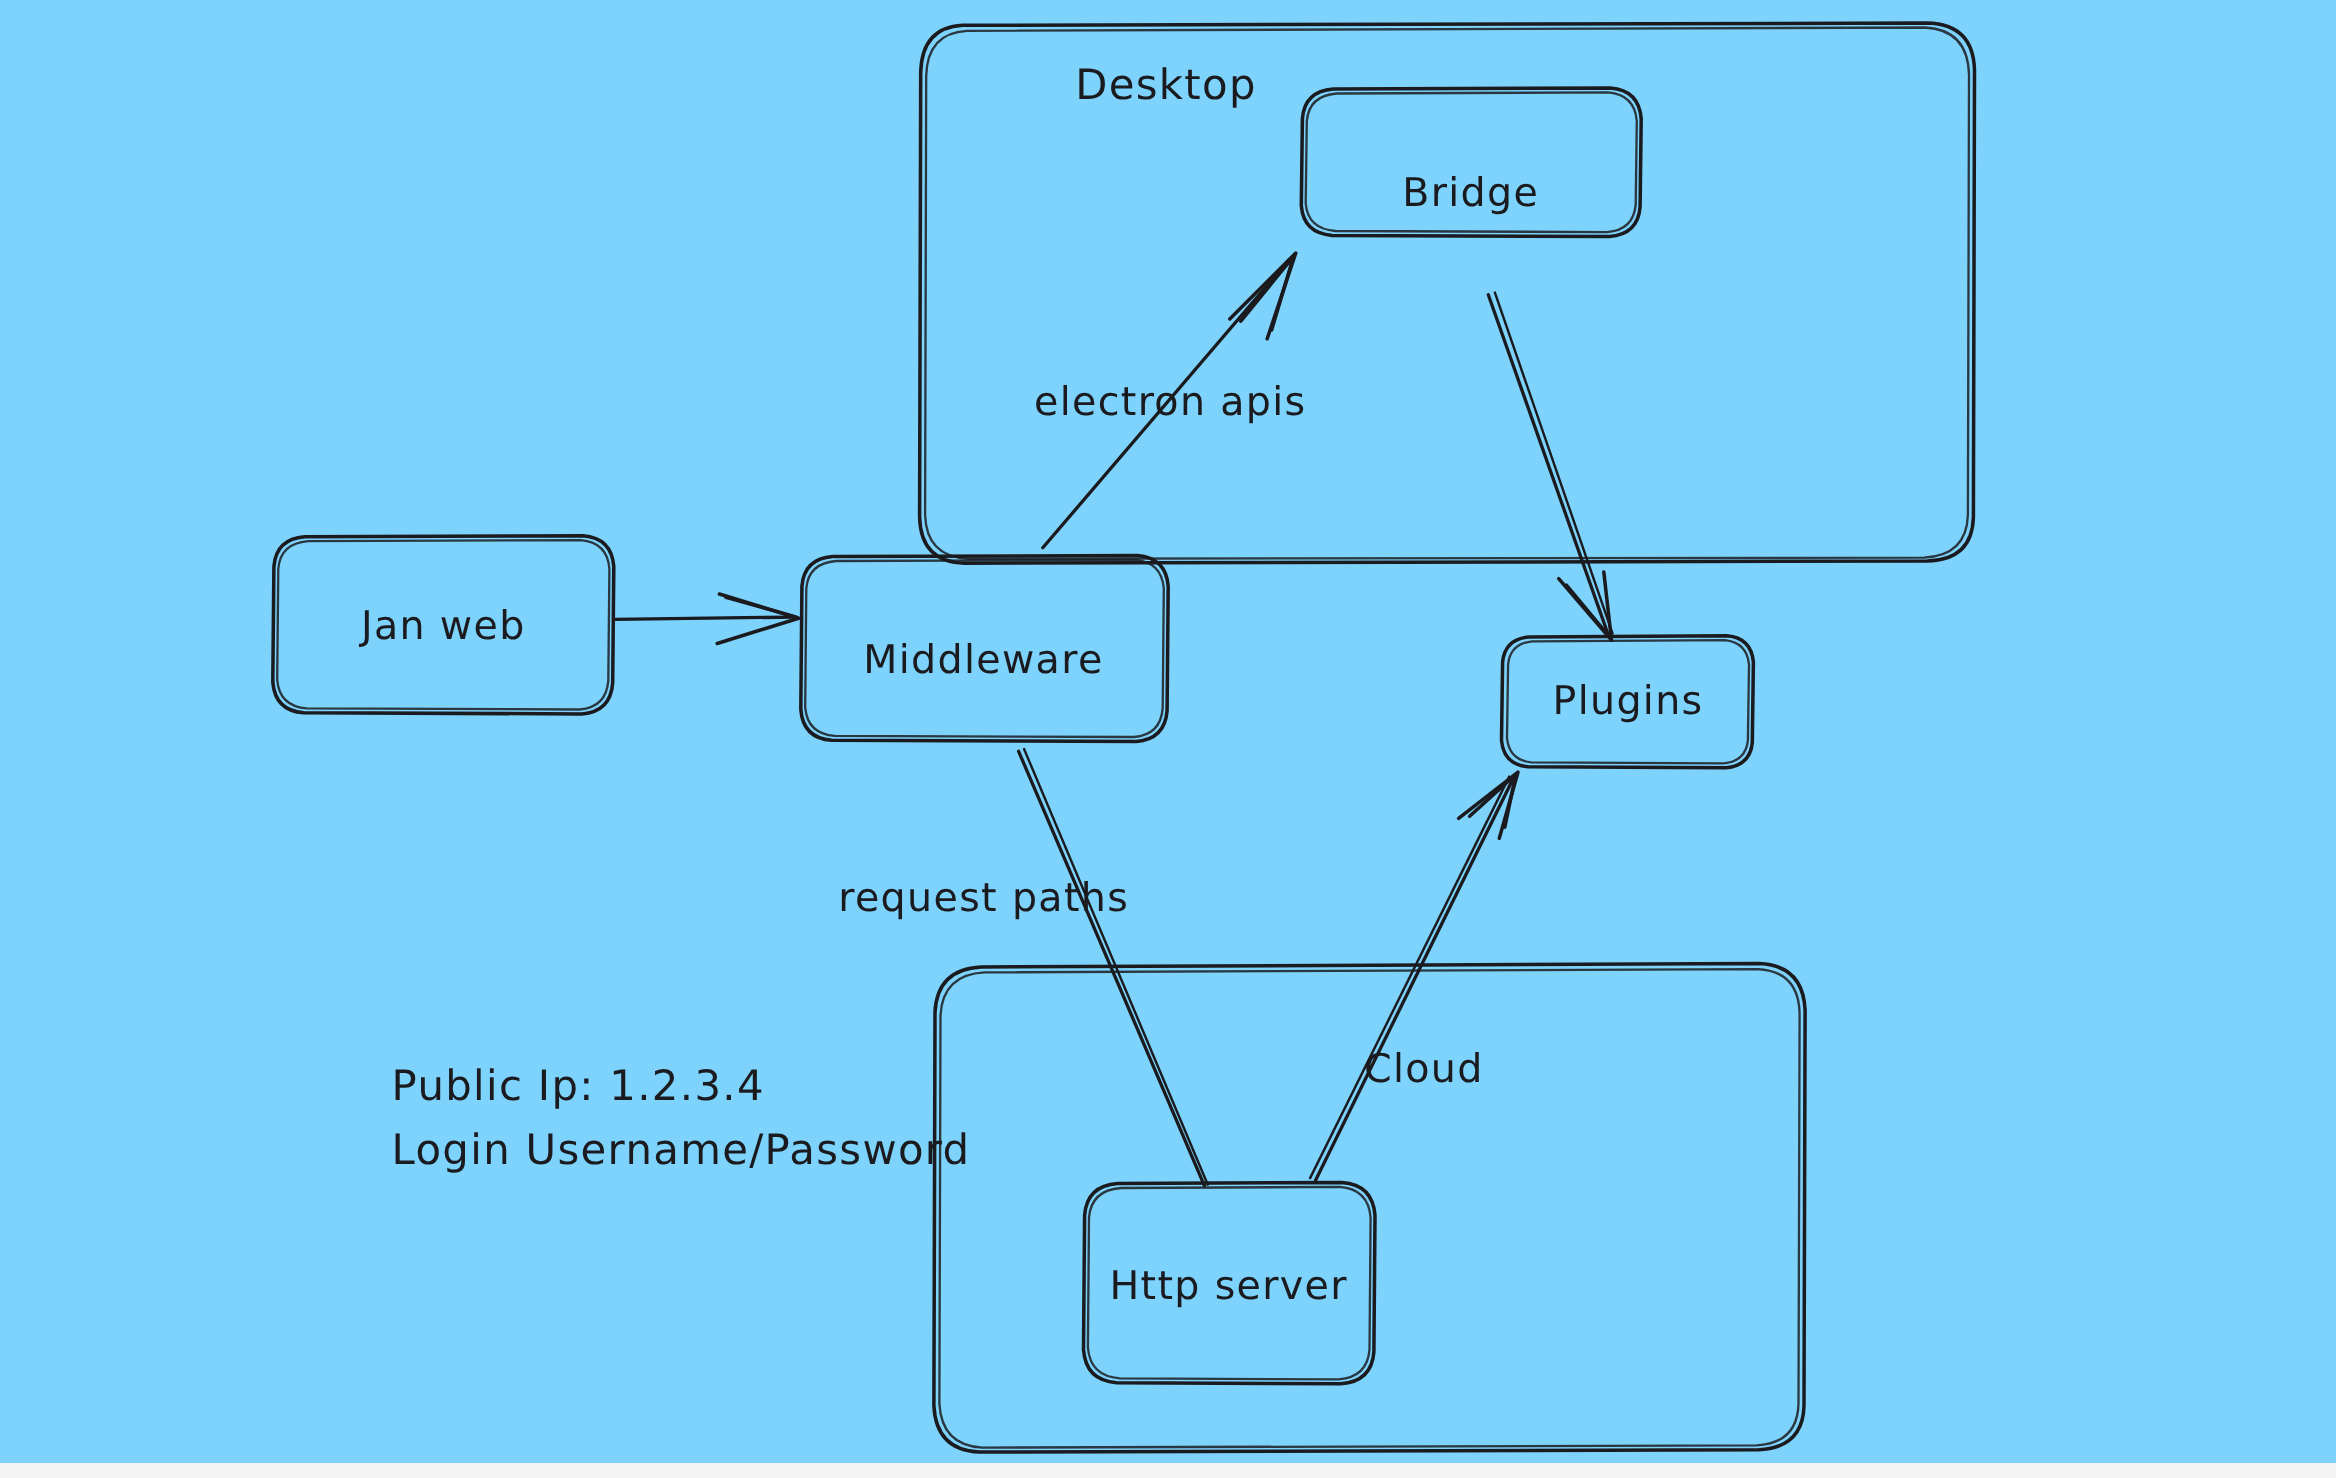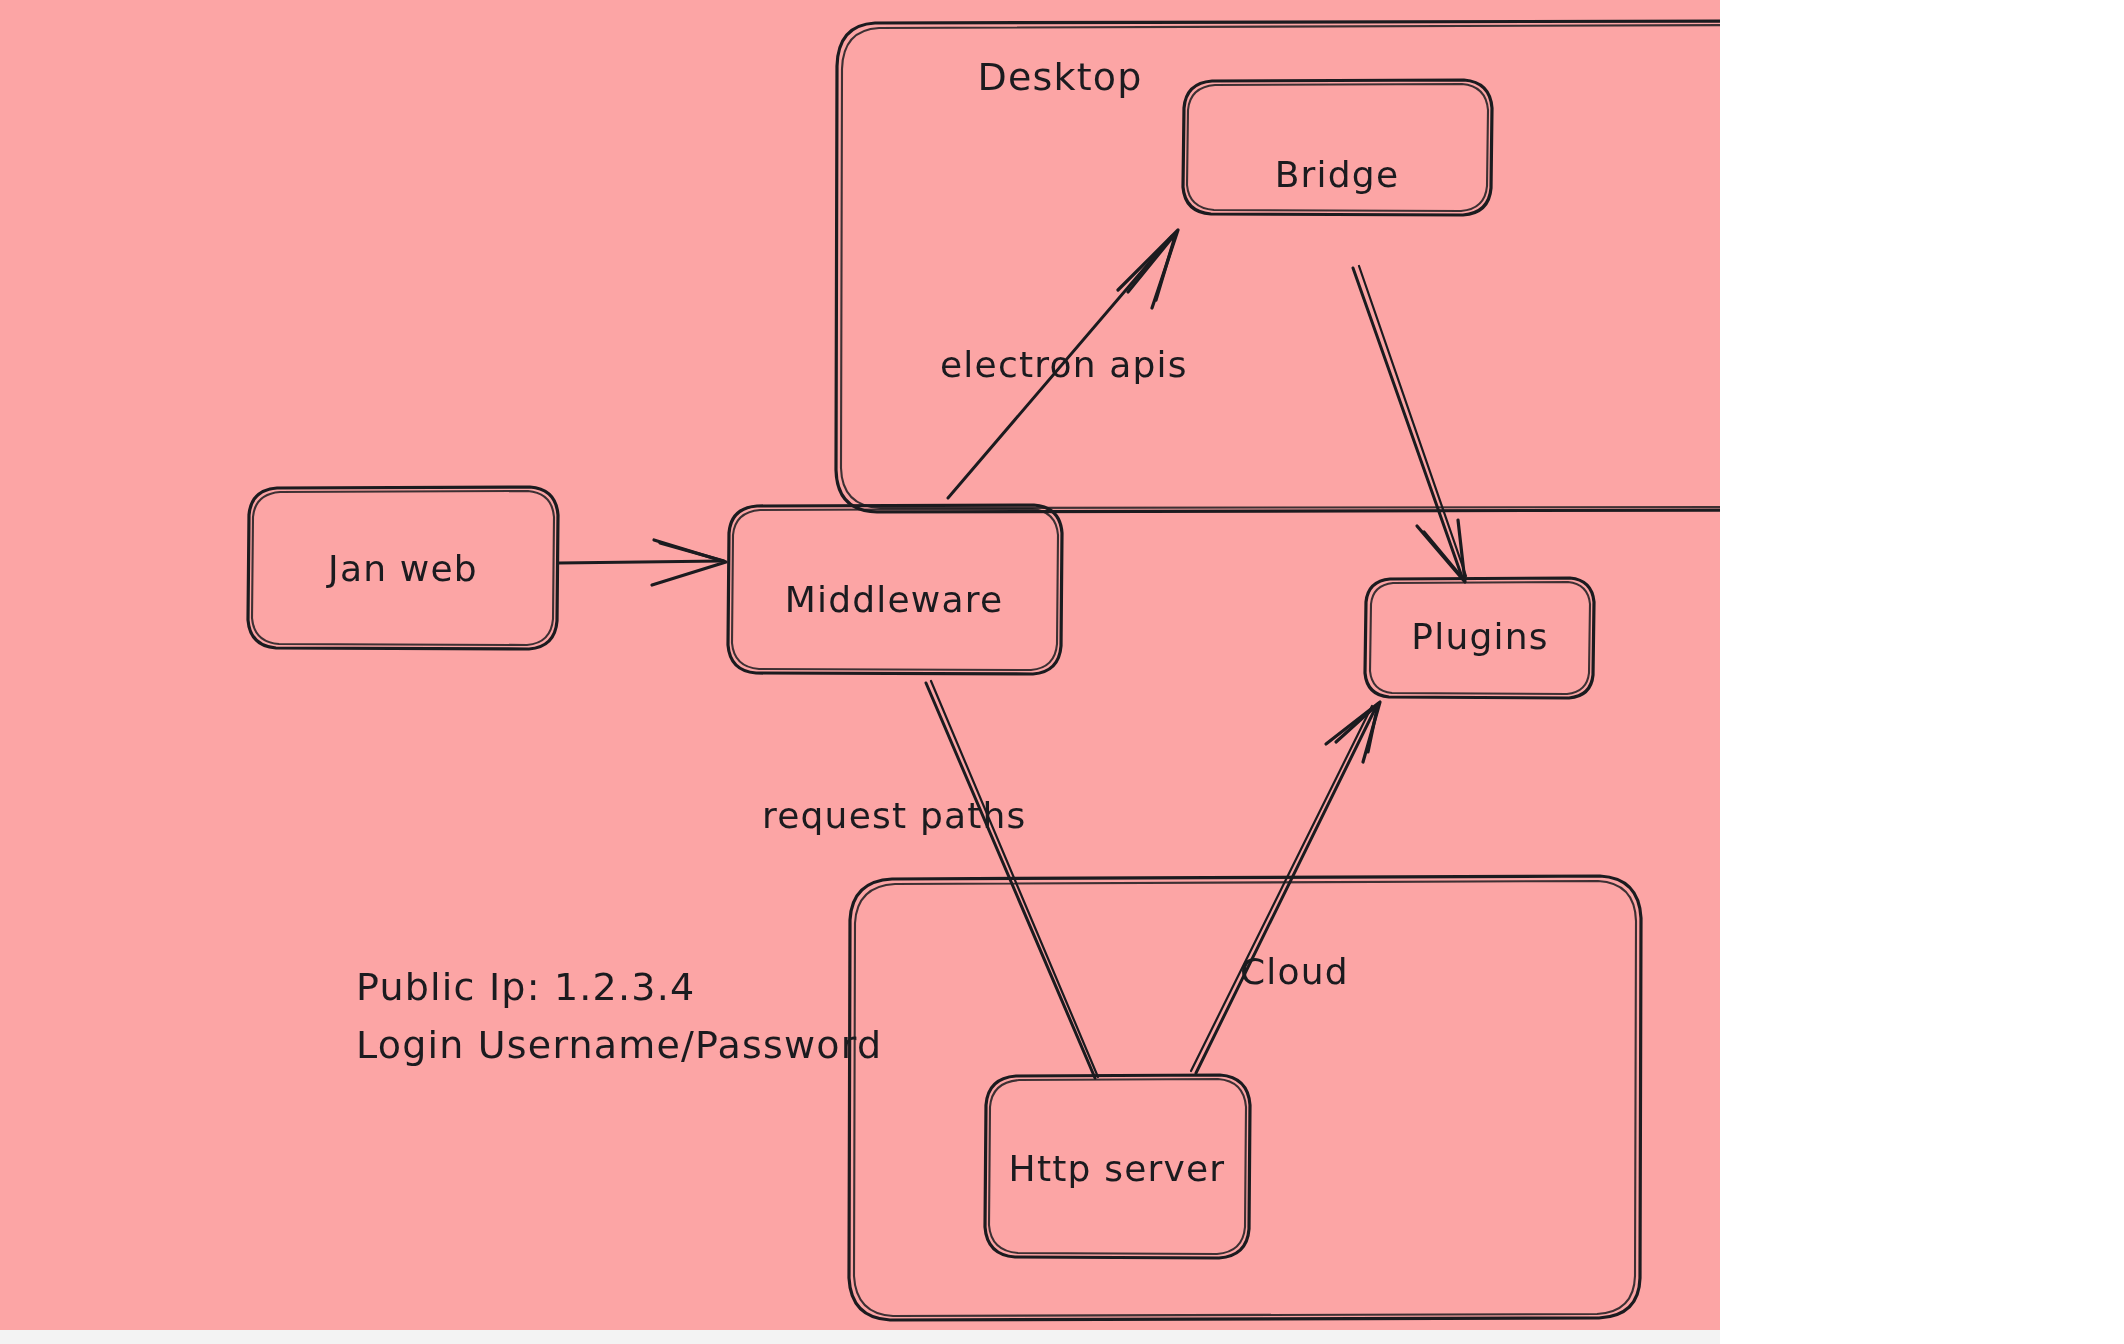--- a/index.html
+++ b/index.html
@@ -6,23 +6,23 @@
   html, body {
     margin: 0;
     padding: 0;
     background: #ffffff;
   }
   body {
     font-family: "DejaVu Sans", sans-serif;
   }
   #canvas-wrap {
     position: relative;
-    width: 1720px;
+    width: 2124px;
     height: 1344px;
-    background: #fca5a5;
+    background: #7dd3fc;
     overflow: hidden;
   }
   #diagram-svg {
     position: absolute;
     left: 0;
     top: 0;
     width: 2124px;
     height: 1344px;
     display: block;
   }

